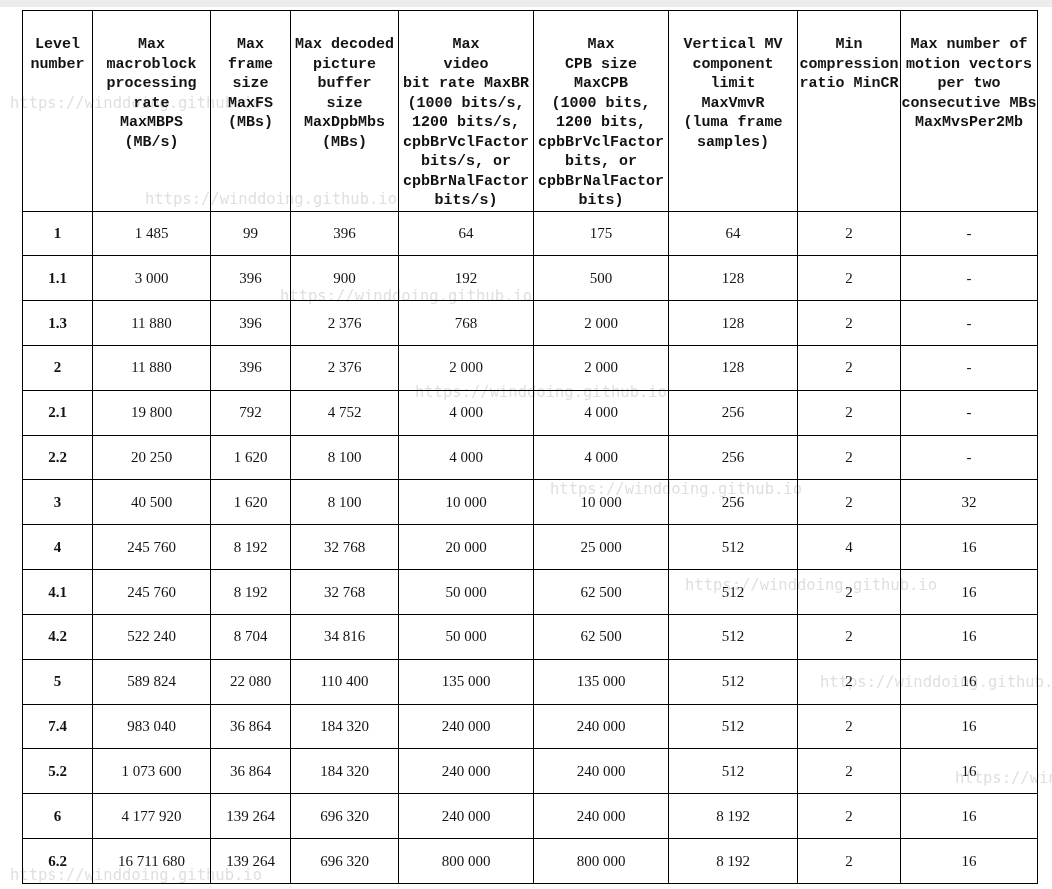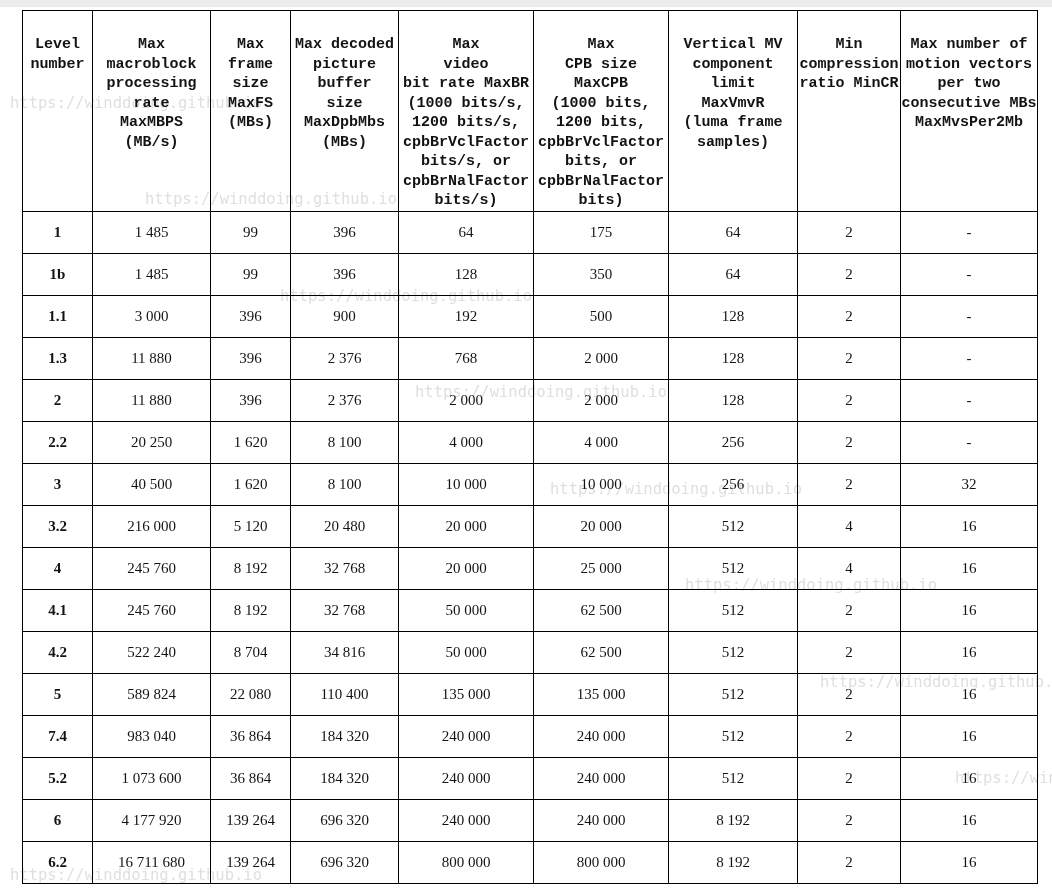--- a/index.html
+++ b/index.html
@@ -144,31 +144,20 @@
         <td>1 485</td>
         <td>99</td>
         <td>396</td>
         <td>64</td>
         <td>175</td>
         <td>64</td>
         <td>2</td>
         <td>-</td>
       </tr>
       <tr>
-        <td class="level">1b</td>
-        <td>1 485</td>
-        <td>99</td>
-        <td>396</td>
-        <td>128</td>
-        <td>350</td>
-        <td>64</td>
-        <td>2</td>
-        <td>-</td>
-      </tr>
-      <tr>
         <td class="level">1.1</td>
         <td>3 000</td>
         <td>396</td>
         <td>900</td>
         <td>192</td>
         <td>500</td>
         <td>128</td>
         <td>2</td>
         <td>-</td>
       </tr>
@@ -188,20 +177,31 @@
         <td>11 880</td>
         <td>396</td>
         <td>2 376</td>
         <td>2 000</td>
         <td>2 000</td>
         <td>128</td>
         <td>2</td>
         <td>-</td>
       </tr>
       <tr>
+        <td class="level">2.1</td>
+        <td>19 800</td>
+        <td>792</td>
+        <td>4 752</td>
+        <td>4 000</td>
+        <td>4 000</td>
+        <td>256</td>
+        <td>2</td>
+        <td>-</td>
+      </tr>
+      <tr>
         <td class="level">2.2</td>
         <td>20 250</td>
         <td>1 620</td>
         <td>8 100</td>
         <td>4 000</td>
         <td>4 000</td>
         <td>256</td>
         <td>2</td>
         <td>-</td>
       </tr>
@@ -210,31 +210,20 @@
         <td>40 500</td>
         <td>1 620</td>
         <td>8 100</td>
         <td>10 000</td>
         <td>10 000</td>
         <td>256</td>
         <td>2</td>
         <td>32</td>
       </tr>
       <tr>
-        <td class="level">3.2</td>
-        <td>216 000</td>
-        <td>5 120</td>
-        <td>20 480</td>
-        <td>20 000</td>
-        <td>20 000</td>
-        <td>512</td>
-        <td>4</td>
-        <td>16</td>
-      </tr>
-      <tr>
         <td class="level">4</td>
         <td>245 760</td>
         <td>8 192</td>
         <td>32 768</td>
         <td>20 000</td>
         <td>25 000</td>
         <td>512</td>
         <td>4</td>
         <td>16</td>
       </tr>

